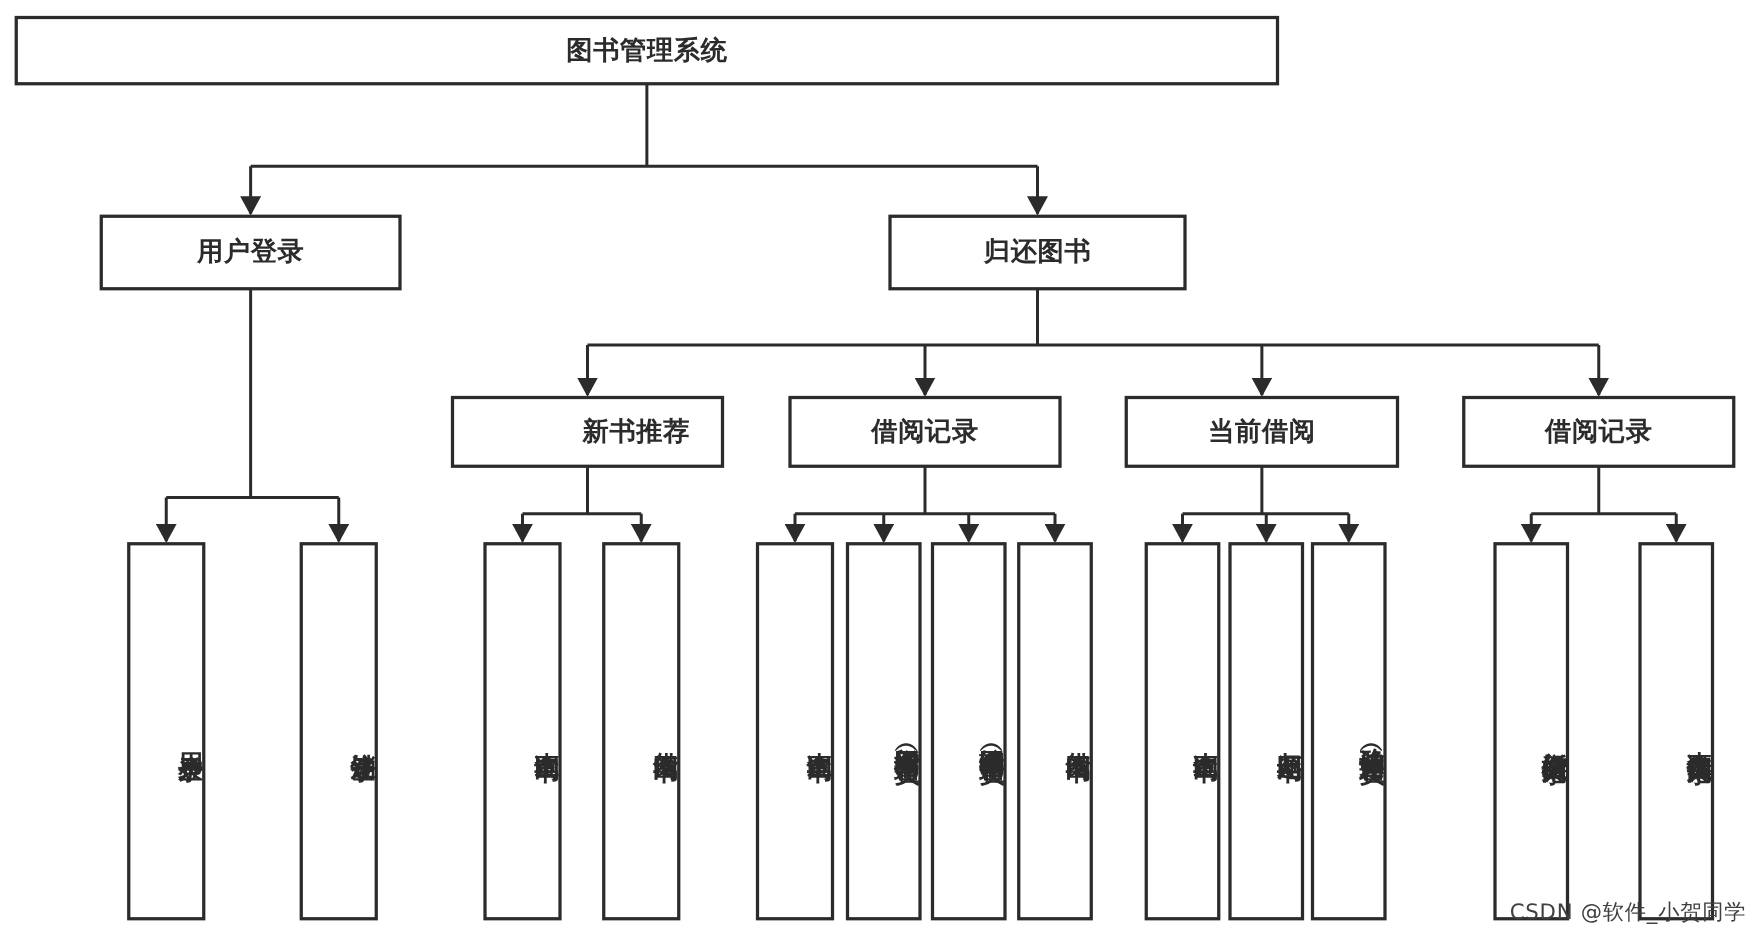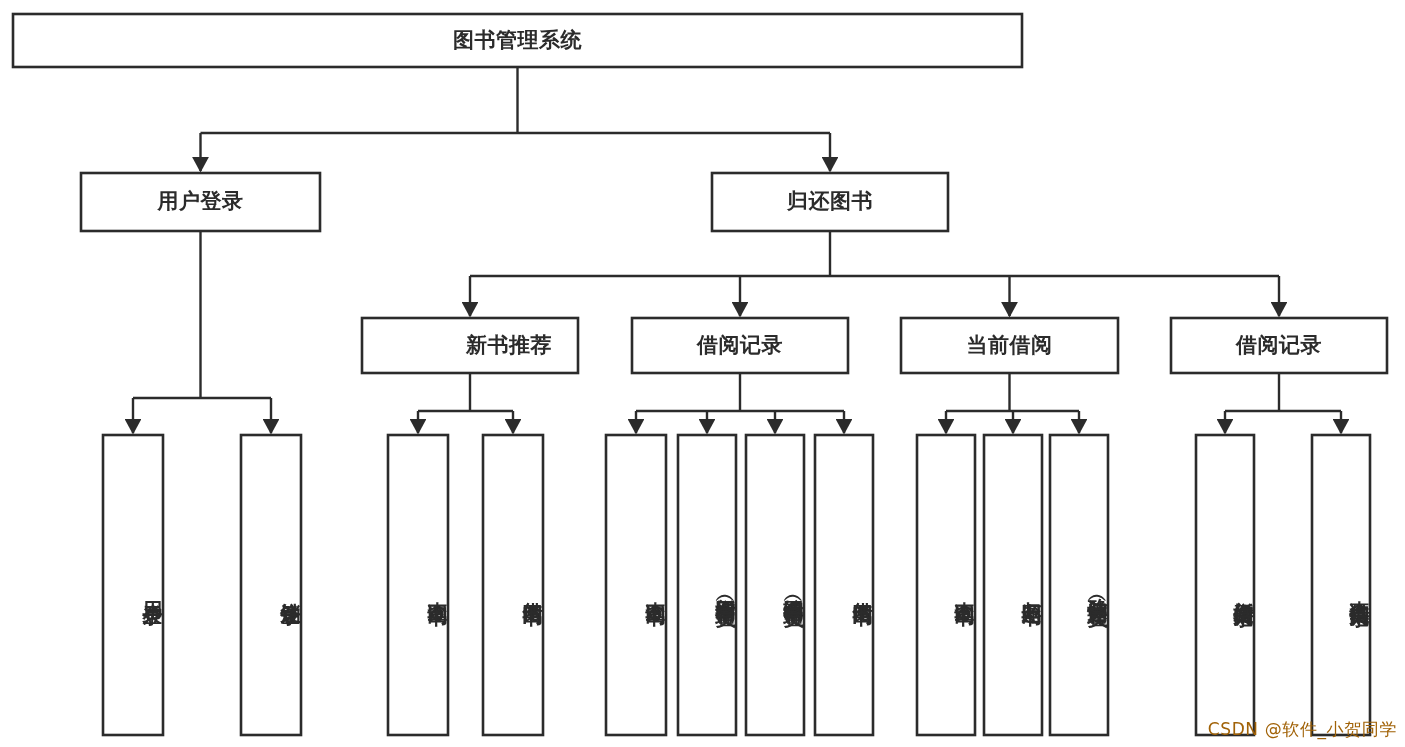--- a/index.html
+++ b/index.html
@@ -31,21 +31,21 @@
     line-height:1.05;
     align-items:flex-start;
     padding-top:8px;
     box-sizing:border-box;
   }
   .hitbox{position:absolute;background:transparent;cursor:pointer;}
   .watermark{
     position:absolute;
     right:8px;bottom:6px;
     font-size:17px;
-    color:#a16207;
+    color:#404040;
     letter-spacing:.6px;
     white-space:nowrap;
     text-align:right;
   }
 </style>
 </head>
 <body>
 
 <div id="stage">
 

